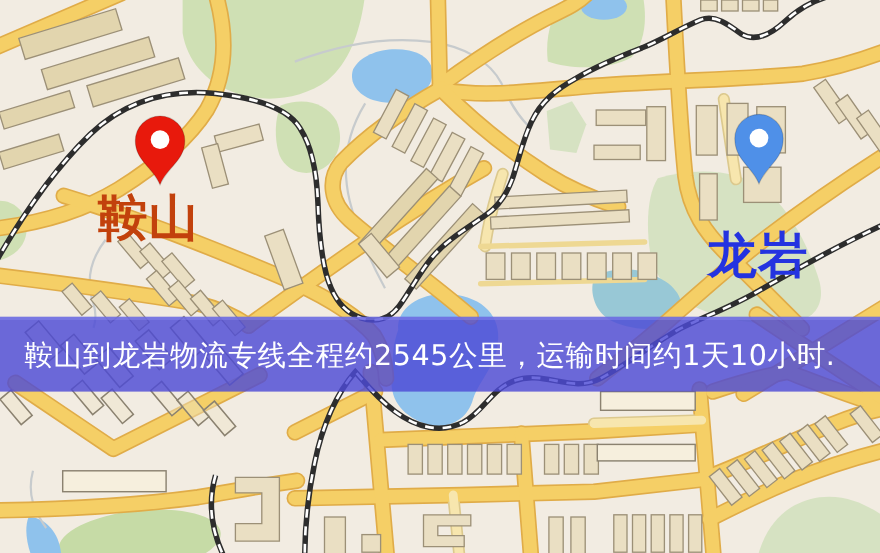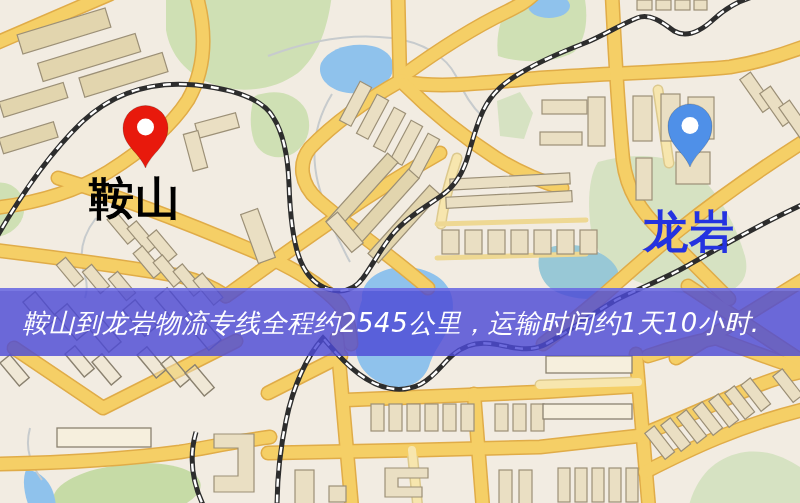--- a/index.html
+++ b/index.html
@@ -36,21 +36,20 @@
   .label-origin{left:89px;top:176px;}
   .label-dest{left:643px;top:177px;}
   .banner{
     position:absolute;left:0;top:288px;width:800px;height:68px;
     display:flex;align-items:center;box-sizing:border-box;padding:0 12px 0 22px;
     border-top:3px solid rgba(140,140,240,0.45);
   }
   .banner span{
     font-size:26px;letter-spacing:0.5px;white-space:nowrap;
     font-family:"DejaVu Sans",sans-serif;
-    font-style:italic;
   }
 </style>
 </head>
 <body>
 
 <div class="stage">
 
   <svg width="800" height="503" viewBox="0 0 800 503">
     <defs>
       <path id="r1" d="M-6,44 L110,-6"></path>
@@ -300,20 +299,20 @@
       <path class="pin" d="M145.5,168 C139,152 123,146 123,128 A22.5,22.5 0 1 1 168,128 C168,146 152,152 145.5,168 Z" fill="#e8190c"></path>
       <circle cx="145.5" cy="127" r="8.5" fill="#ffffff"></circle>
     </g>
 
     <g>
       <path class="pin" d="M690,167 C683.5,151 668,145.5 668,126 A22,22 0 1 1 712,126 C712,145.5 696.5,151 690,167 Z" fill="#4f90e8"></path>
       <circle cx="690" cy="125.5" r="8.5" fill="#ffffff"></circle>
     </g>
   </svg>
 
-  <div class="city-label label-origin" style="color: #000000;">鞍山</div>
+  <div class="city-label label-origin" style="color: #c2410c;">鞍山</div>
   <div class="city-label label-dest" style="color: rgb(36, 51, 224); margin-top: 32px;">龙岩</div>
 
   <div class="banner" style="background-color: rgba(77, 75, 214, 0.82);">
     <span style="color: rgb(255, 255, 255);">鞍山到龙岩物流专线全程约2545公里，运输时间约1天10小时.</span>
   </div>
 
 </div>
 
 </body></html>

